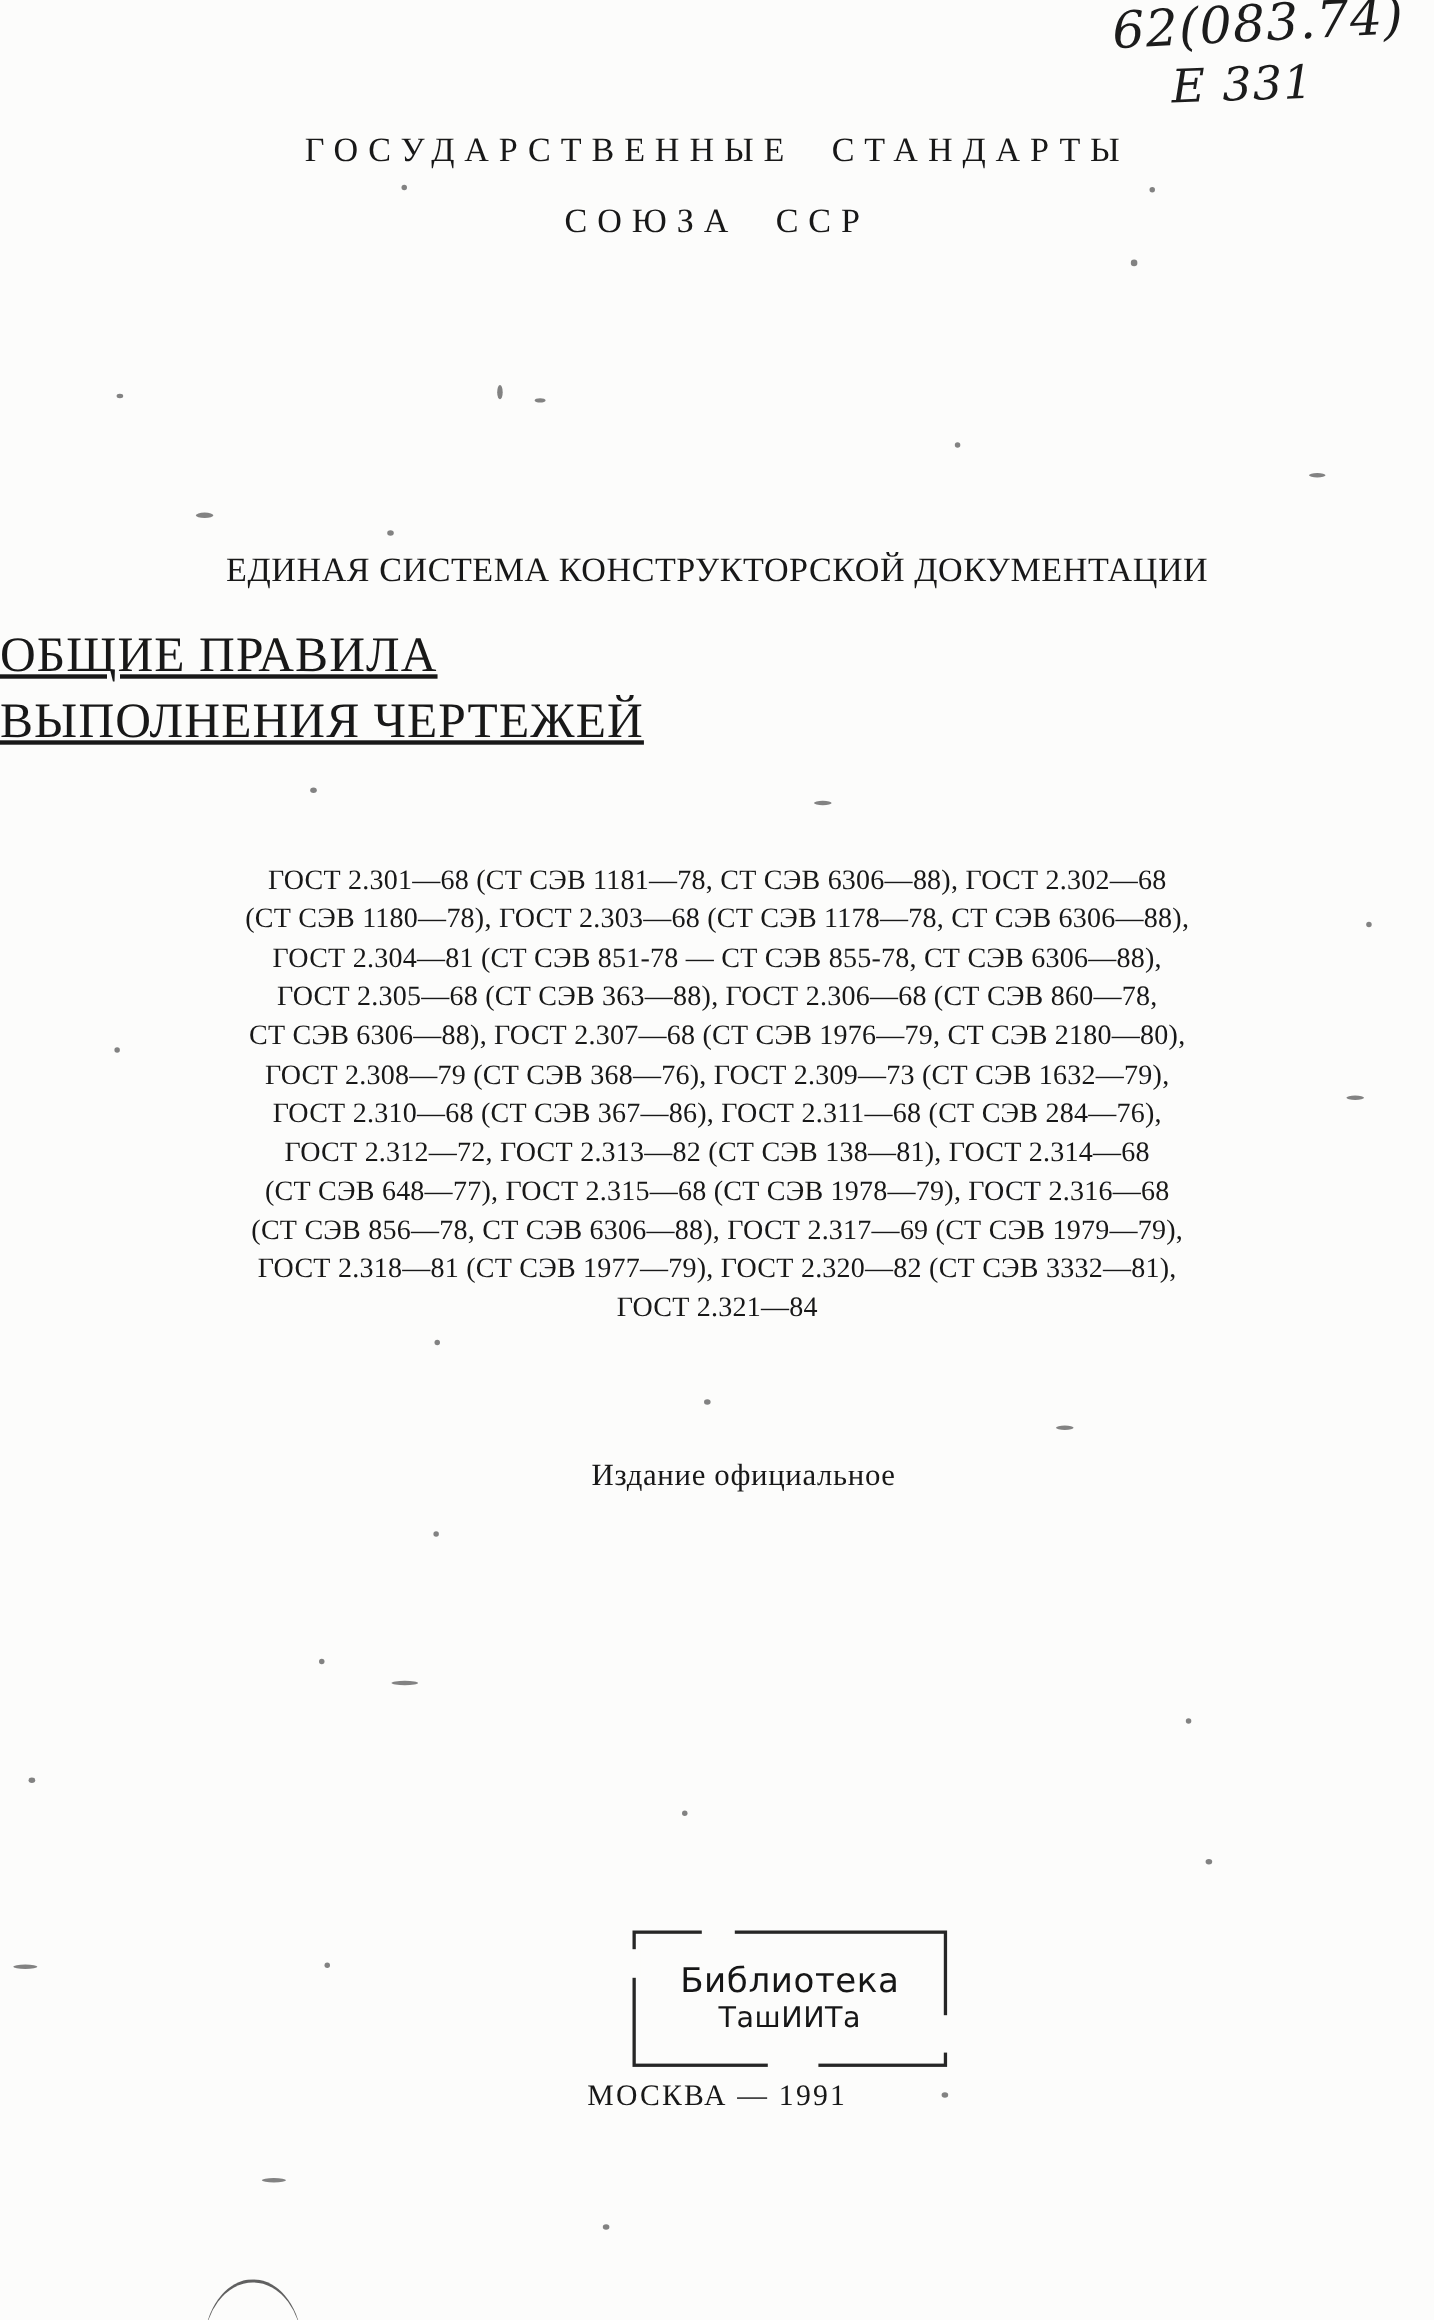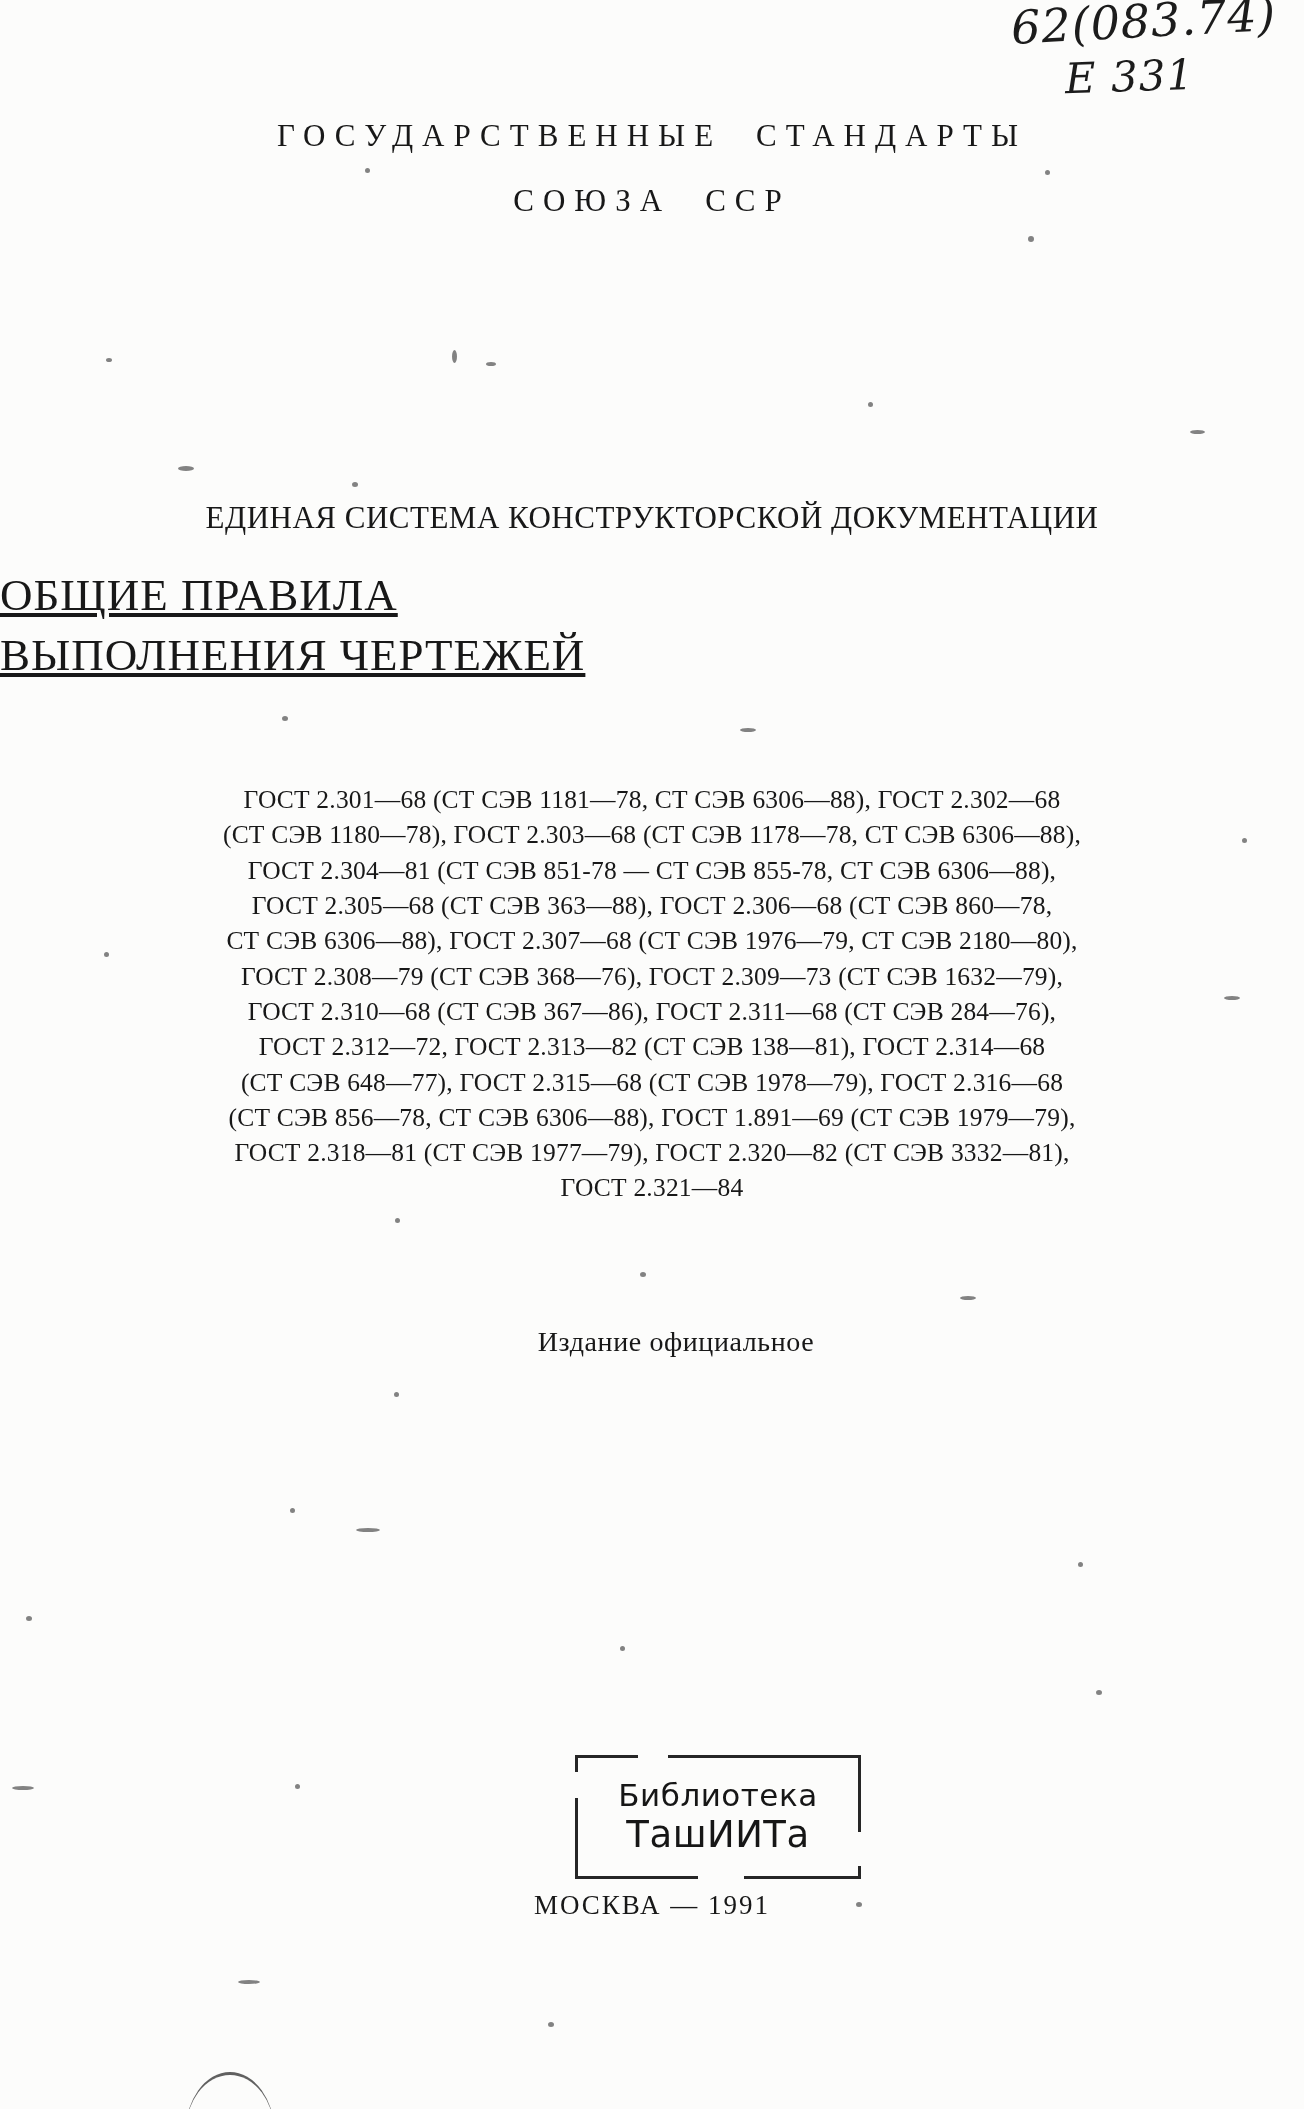--- a/index.html
+++ b/index.html
@@ -139,21 +139,21 @@
     border: 3px solid #262626;
     font-family: "DejaVu Sans", sans-serif;
     color: #161616;
     display: flex;
     flex-direction: column;
     align-items: center;
     justify-content: center;
     line-height: 1.18;
   }
   .stamp .l1 { font-size: 31px; letter-spacing: 0.5px; }
-  .stamp .l2 { font-size: 37px; letter-spacing: 0.5px; }
+  .stamp .l2 { font-size: 26px; letter-spacing: 0.5px; }
   
   .stamp::before {
     content: "";
     position: absolute;
     left: -5px;
     top: 14px;
     width: 9px;
     height: 26px;
     background: #fcfcfb;
   }
@@ -235,21 +235,21 @@
   <div class="gost-list">
     <div>ГОСТ 2.301—68 (СТ СЭВ 1181—78, СТ СЭВ 6306—88), ГОСТ 2.302—68</div>
     <div>(СТ СЭВ 1180—78), ГОСТ 2.303—68 (СТ СЭВ 1178—78, СТ СЭВ 6306—88),</div>
     <div>ГОСТ 2.304—81 (СТ СЭВ 851-78 — СТ СЭВ 855-78, СТ СЭВ 6306—88),</div>
     <div>ГОСТ 2.305—68 (СТ СЭВ 363—88), ГОСТ 2.306—68 (СТ СЭВ 860—78,</div>
     <div>СТ СЭВ 6306—88), ГОСТ 2.307—68 (СТ СЭВ 1976—79, СТ СЭВ 2180—80),</div>
     <div>ГОСТ 2.308—79 (СТ СЭВ 368—76), ГОСТ 2.309—73 (СТ СЭВ 1632—79),</div>
     <div>ГОСТ 2.310—68 (СТ СЭВ 367—86), ГОСТ 2.311—68 (СТ СЭВ 284—76),</div>
     <div>ГОСТ 2.312—72, ГОСТ 2.313—82 (СТ СЭВ 138—81), ГОСТ 2.314—68</div>
     <div>(СТ СЭВ 648—77), ГОСТ 2.315—68 (СТ СЭВ 1978—79), ГОСТ 2.316—68</div>
-    <div>(СТ СЭВ 856—78, СТ СЭВ 6306—88), ГОСТ 1.891—69 (СТ СЭВ 1979—79),</div>
+    <div>(СТ СЭВ 856—78, СТ СЭВ 6306—88), ГОСТ 2.317—69 (СТ СЭВ 1979—79),</div>
     <div>ГОСТ 2.318—81 (СТ СЭВ 1977—79), ГОСТ 2.320—82 (СТ СЭВ 3332—81),</div>
     <div>ГОСТ 2.321—84</div>
   </div>
 
   <div class="official">Издание официальное</div>
 
   <div class="stamp">
     <div class="stamp-gap-top"></div>
     <div class="stamp-gap-bottom"></div>
     <div class="l1">Библиотека</div>

